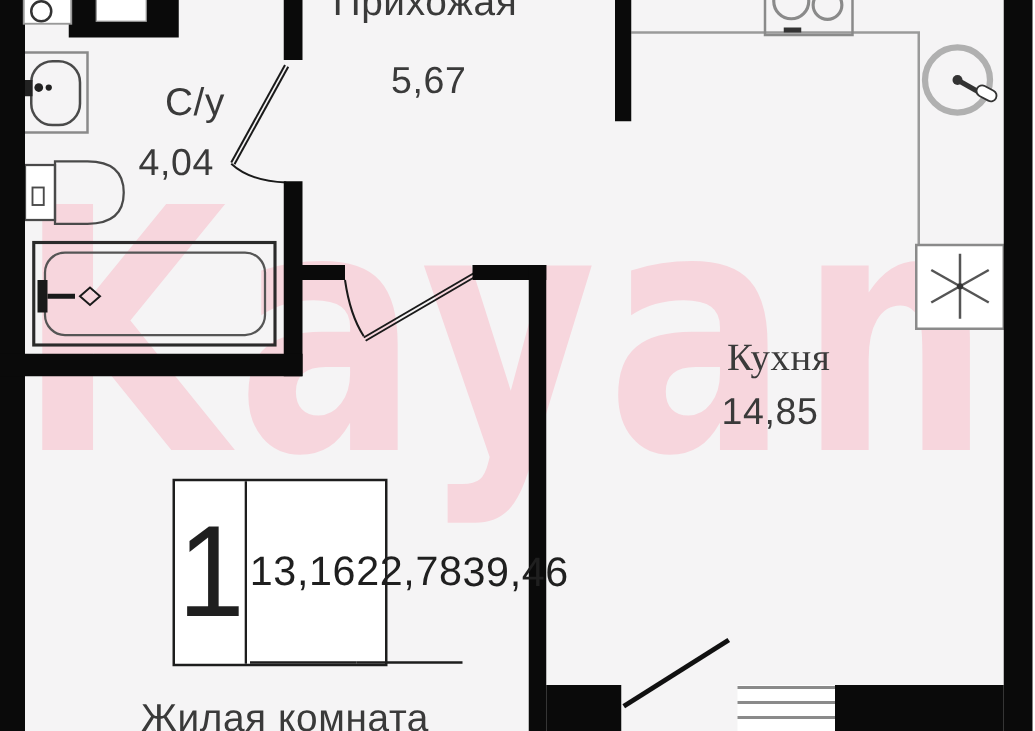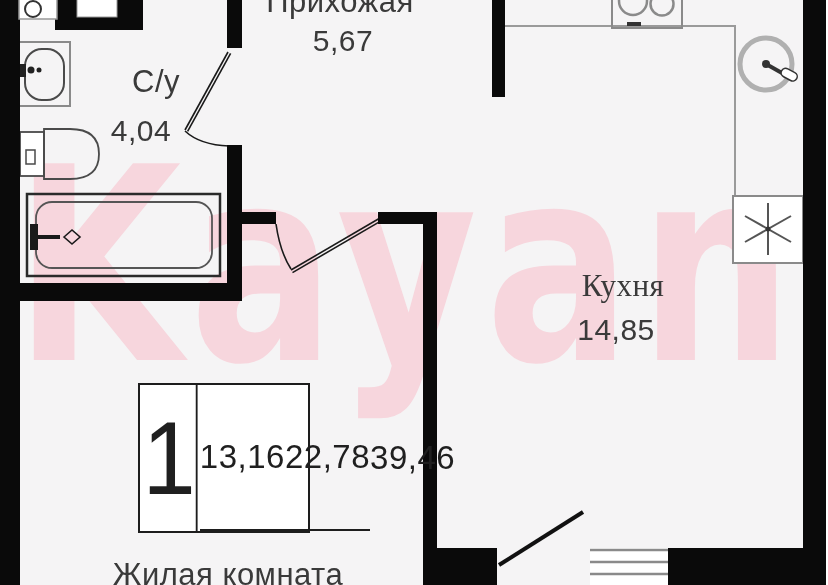--- a/index.html
+++ b/index.html
@@ -140,21 +140,21 @@
     <g>
       <rect x="19" y="-4" width="38" height="23" fill="#ffffff" stroke="#999999" stroke-width="1.5"></rect>
       <circle cx="33" cy="9" r="8" fill="none" stroke="#333333" stroke-width="2"></circle>
     </g>
     <g>
       <rect x="77" y="-2" width="40" height="19" fill="#ffffff" stroke="#999999" stroke-width="1"></rect>
     </g>
   </svg>
 
   <div class="label room-name" style="left:340px;top:-16px;">Прихожая</div>
-  <div class="label room-area" style="left:343px;top:24px;">5,67</div>
+  <div class="label room-area" style="left:343px;top:48px;">5,67</div>
 
   <div class="label room-name" style="left:156px;top:64px;">С/у</div>
   <div class="label room-area" style="left:141px;top:114px;">4,04</div>
 
   <div class="label room-name" style="left:623px;top:268px;font-family:Liberation Serif, serif;">Кухня</div>
   <div class="label room-area" style="left:616px;top:313px;">14,85</div>
 
   <div class="label room-name" style="left:228px;top:557px;">Жилая комната</div>
 
   <div class="legend">

